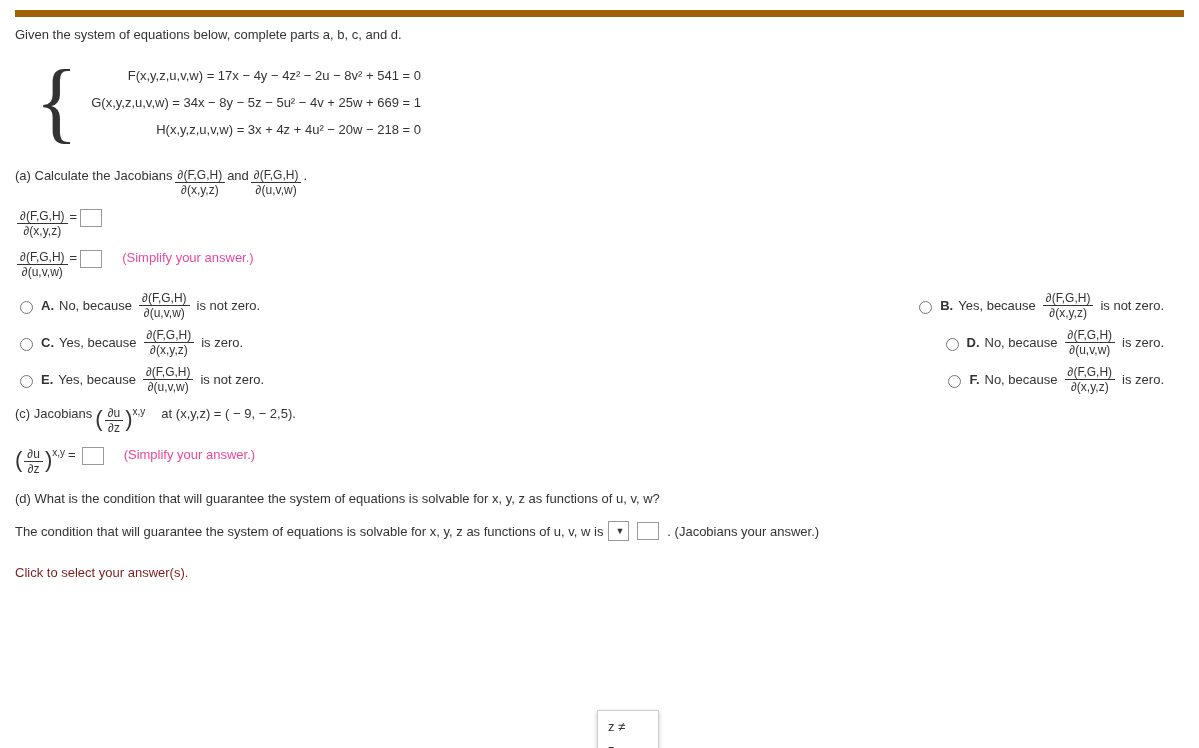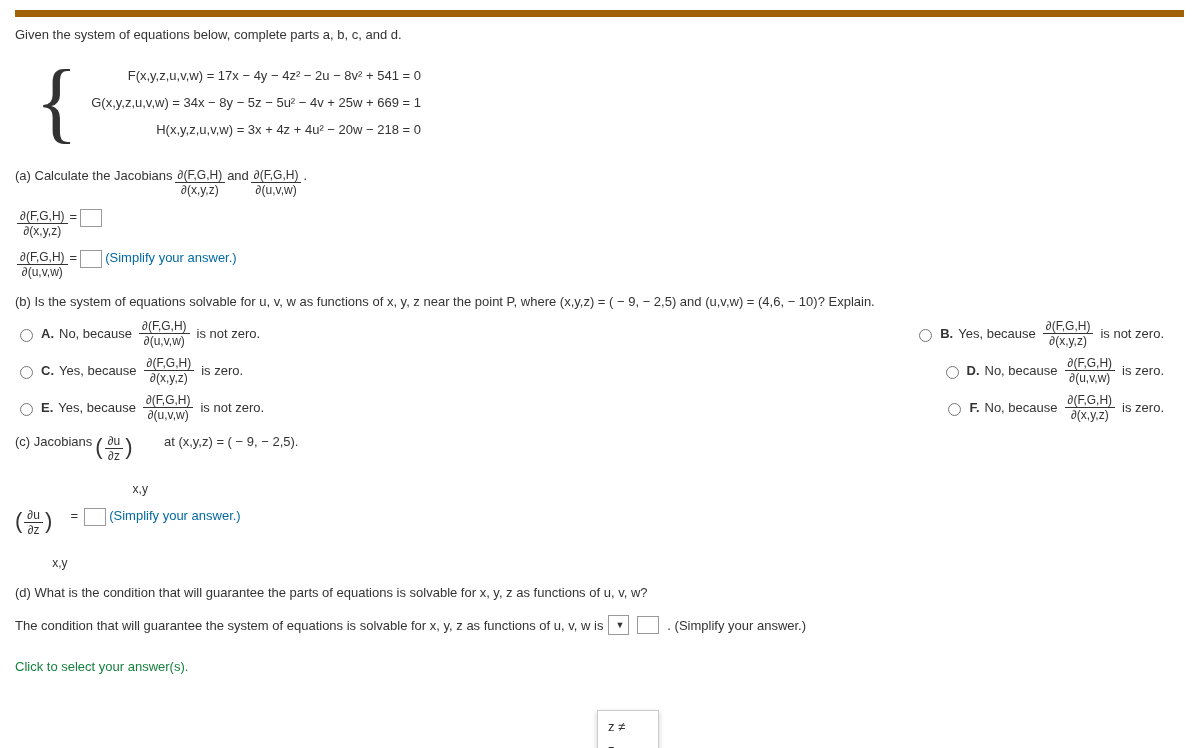--- a/index.html
+++ b/index.html
@@ -64,22 +64,22 @@
   }
   .input-box {
     display: inline-block;
     width: 20px;
     height: 16px;
     border: 1px solid #999;
     margin: 0 3px;
     vertical-align: middle;
   }
   .simplify {
-    color: #0369a1;
-    margin-left: 0;
+    color: #ec4899;
+    margin-left: 17px;
   }
   .options-row {
     display: flex;
     justify-content: space-between;
     margin: 8px 0;
     padding-right: 20px;
   }
   .option {
     display: flex;
     align-items: center;
@@ -119,23 +119,23 @@
     width: 60px;
     z-index: 10;
   }
   .dropdown-item {
     padding: 4px 10px;
     font-size: 13px;
     cursor: pointer;
   }
   .bottom-instruction {
     margin-top: 24px;
-    color: #15803d;
-  }
-  .sub-xy { font-size: 12px; vertical-align: sub; margin-top: 48px; }
+    color: #7f1d1d;
+  }
+  .sub-xy { font-size: 10px; vertical-align: sub; }
 </style>
 </head>
 <body>
 
 <div class="top-border">
   <div class="problem-text">Given the system of equations below, complete parts a, b, c, and d.</div>
 
   <div class="system-brace">
     <div class="brace">{</div>
     <div class="equations">
@@ -171,21 +171,20 @@
   <div class="answer-line">
     <span class="frac-inline">
       <span class="num">∂(F,G,H)</span>
       <span class="den">∂(u,v,w)</span>
     </span>
     <span>=</span>
     <span class="input-box"></span>
     <span class="simplify">(Simplify your answer.)</span>
   </div>
 
-  <div class="part-label">(b) Is the system of equations solvable for u, v, w as functions of x, y, z near the point P, where (x,y,z) = ( − 9, − 2,5) and (u,v,w) = (4,6, − 10)? Explain.</div>
 
   <div class="options-row">
     <div class="option">
       <input type="radio" name="pb" style="">
       <b>A.</b>
       <span>No, because</span>
       <span class="frac-inline">
           <span class="num">∂(F,G,H)</span>
           <span class="den">∂(u,v,w)</span>
         </span>
@@ -267,27 +266,27 @@
       <span class="num">∂u</span>
       <span class="den">∂z</span>
     </span>
     <span style="font-size:22px;">)</span>
     <span class="sub-xy">x,y</span>
     <span style="margin:0 3px;">=</span>
     <span class="input-box"></span>
     <span class="simplify">(Simplify your answer.)</span>
   </div>
 
-  <div class="part-label">(d) What is the condition that will guarantee the parts of equations is solvable for x, y, z as functions of u, v, w?</div>
+  <div class="part-label">(d) What is the condition that will guarantee the system of equations is solvable for x, y, z as functions of u, v, w?</div>
 
   <div class="part-d-line">
     <span>The condition that will guarantee the system of equations is solvable for x, y, z as functions of u, v, w is</span>
     <span class="dropdown-btn"></span>
     <span class="input-box"></span>
-    <span>. (Simplify your answer.)</span>
+    <span>. (Jacobians your answer.)</span>
   </div>
 
   <div class="bottom-instruction">Click to select your answer(s).</div>
 </div>
 
 <div class="dropdown-menu">
   <div class="dropdown-item">z ≠</div>
   <div class="dropdown-item">z =</div>
 </div>
 

